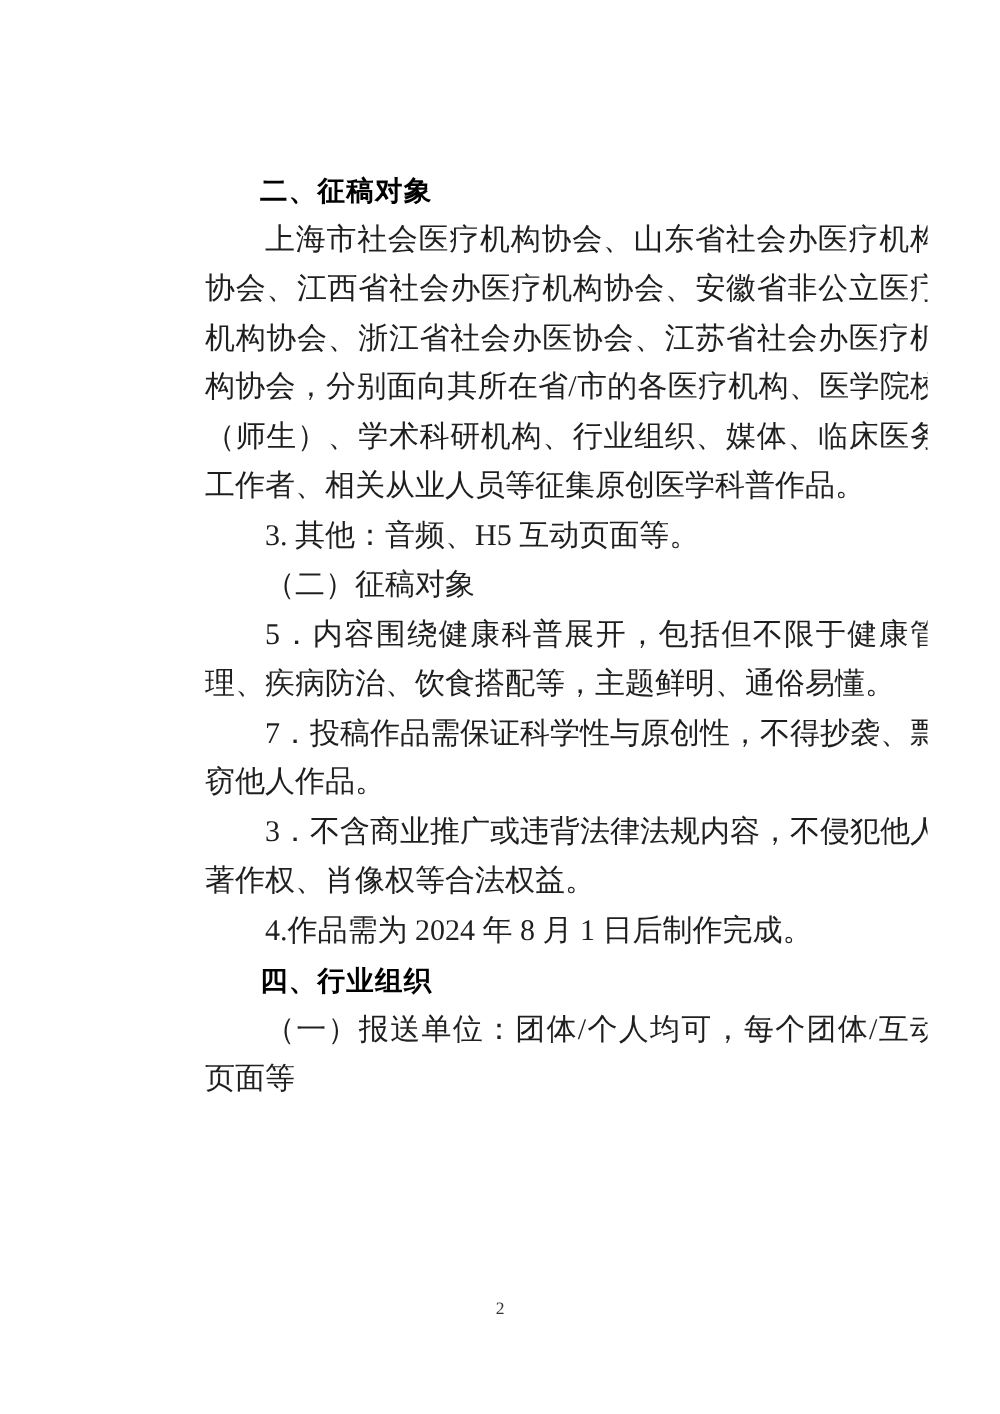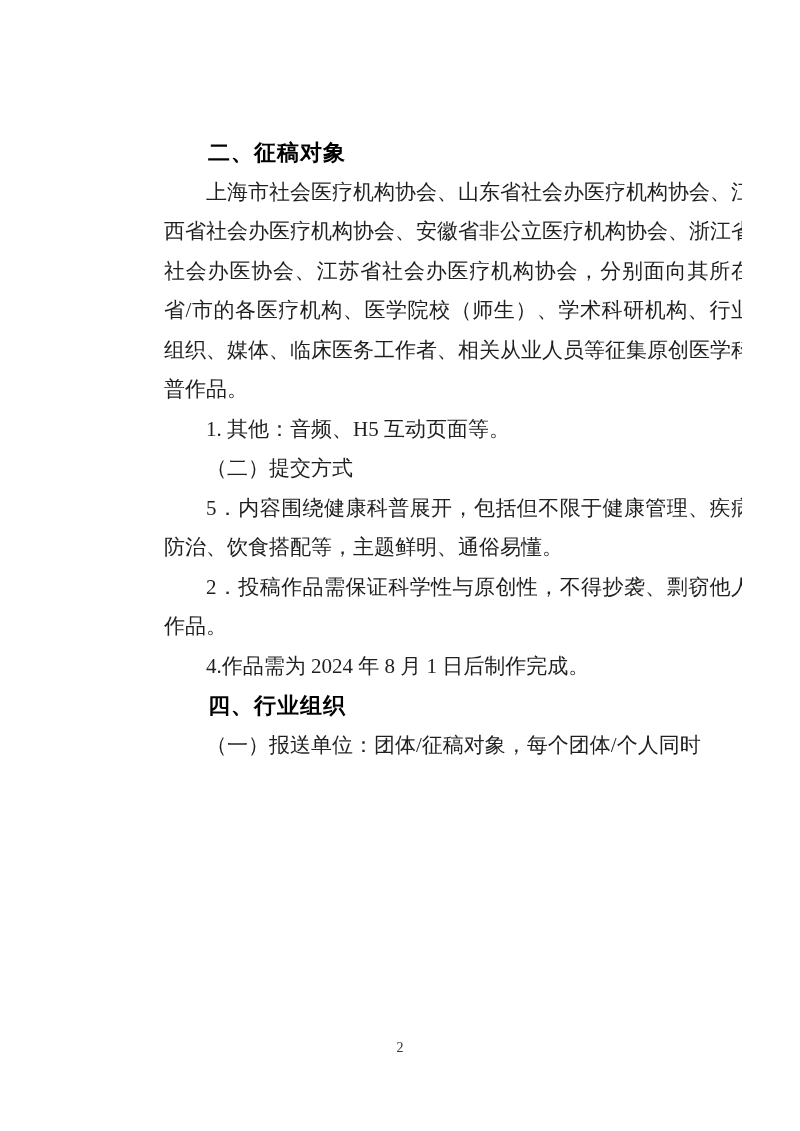--- a/index.html
+++ b/index.html
@@ -15,21 +15,21 @@
     color: #1f1f1f;
   }
   .content {
     position: absolute;
     left: 106px;
     top: 133px;
     width: 588px;
   }
   .para {
     margin: 0;
-    font-size: 21px;
+    font-size: 24px;
     line-height: 39.5px;
     text-align: justify;
     text-justify: inter-character;
     text-indent: 2em;
     word-break: break-all;
   }
   .heading {
     margin: 0;
     font-family: "Liberation Sans", "DejaVu Sans", sans-serif;
     font-weight: 700;
@@ -50,22 +50,23 @@
     color: #333333;
   }
 </style>
 </head>
 <body>
 
 <div class="page">
   <div class="content">
     <h3 class="heading">二、征稿对象</h3>
     <p class="para">上海市社会医疗机构协会、山东省社会办医疗机构协会、江西省社会办医疗机构协会、安徽省非公立医疗机构协会、浙江省社会办医协会、江苏省社会办医疗机构协会，分别面向其所在省/市的各医疗机构、医学院校（师生）、学术科研机构、行业组织、媒体、临床医务工作者、相关从业人员等征集原创医学科普作品。</p>
-    <p class="para">1. 其他：音频、H5 互动页面等。</p>
-    <p class="para">（二）提交方式</p>
+    <p class="para">3. 其他：音频、H5 互动页面等。</p>
+    <p class="para">（二）征稿对象</p>
     <p class="para">5．内容围绕健康科普展开，包括但不限于健康管理、疾病防治、饮食搭配等，主题鲜明、通俗易懂。</p>
-    <p class="para">2．投稿作品需保证科学性与原创性，不得抄袭、剽窃他人作品。</p>
+    <p class="para">7．投稿作品需保证科学性与原创性，不得抄袭、剽窃他人作品。</p>
+    <p class="para">3．不含商业推广或违背法律法规内容，不侵犯他人著作权、肖像权等合法权益。</p>
     <p class="para">4.作品需为 2024 年 8 月 1 日后制作完成。</p>
     <h3 class="heading">四、行业组织</h3>
-    <p class="para">（一）报送单位：团体/征稿对象，每个团体/个人同时</p>
+    <p class="para">（一）报送单位：团体/个人均可，每个团体/互动页面等</p>
   </div>
   <div class="footer">2</div>
 </div>
 
 </body></html>

